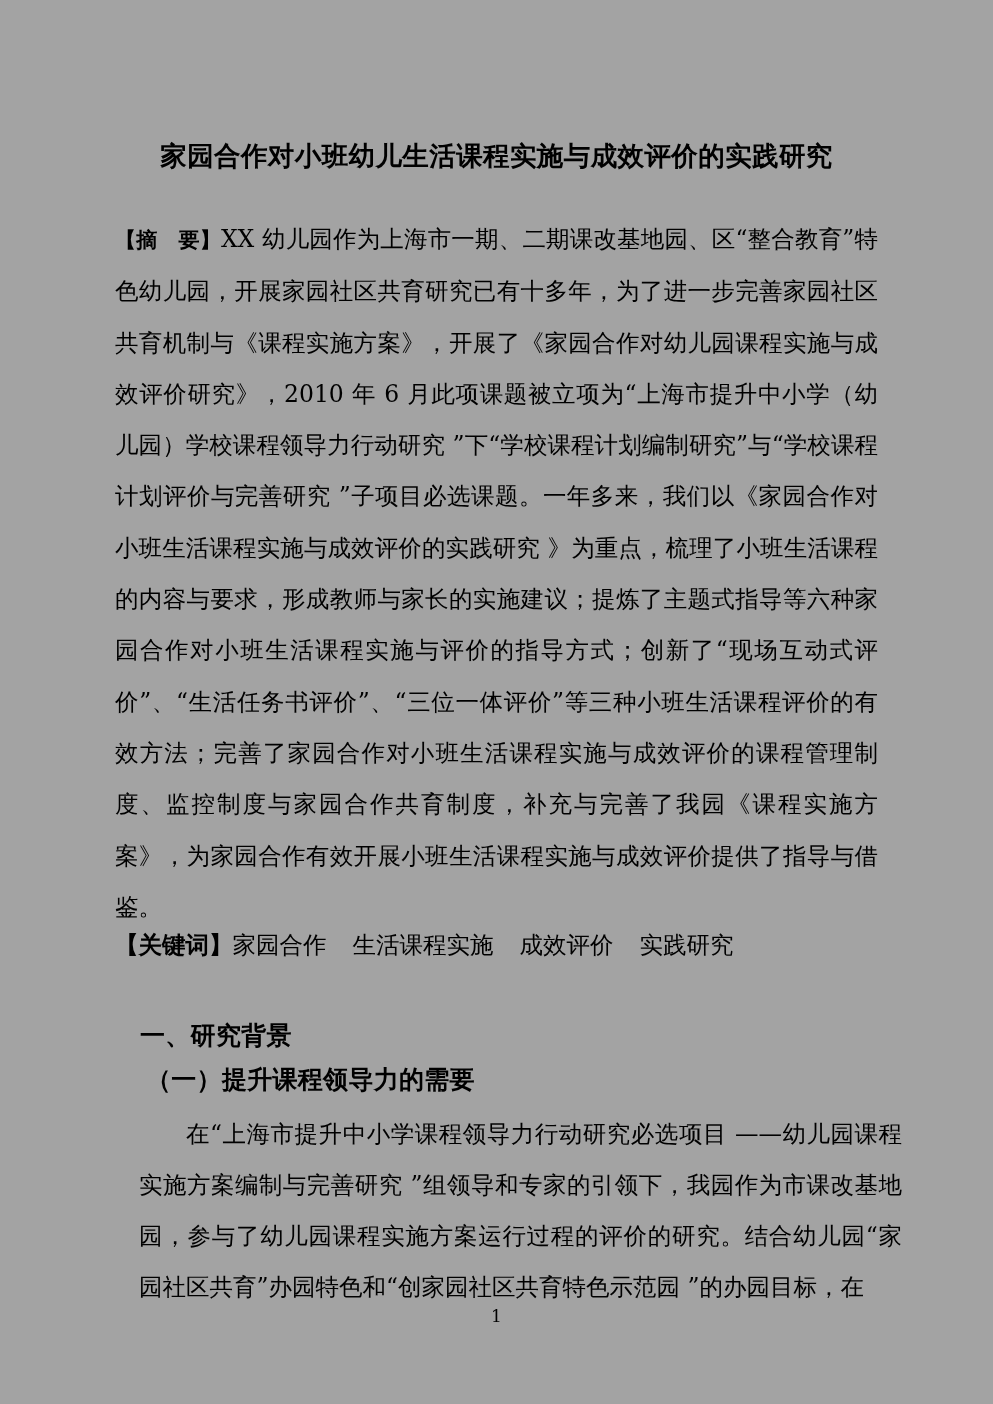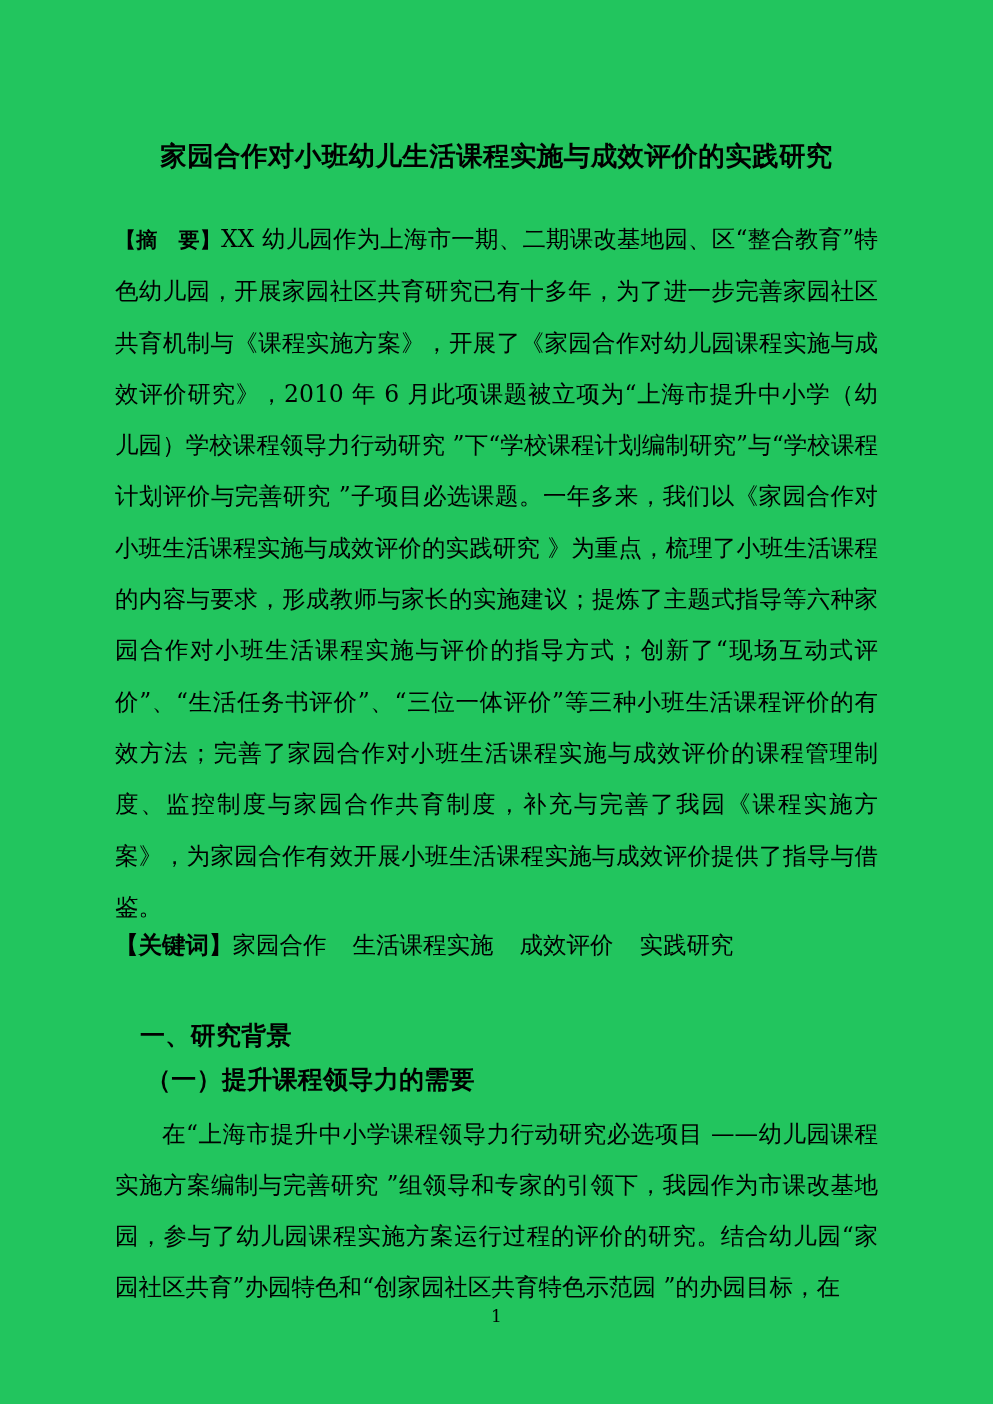--- a/index.html
+++ b/index.html
@@ -15,21 +15,21 @@
     color: #000000;
     overflow: hidden;
   }
 
   .page {
     position: absolute;
     left: 0;
     top: 0;
     width: 993px;
     height: 1404px;
-    background: #22c55e;
+    background: #a3a3a3;
   }
 
   
   .col {
     position: absolute;
     left: 115px;
     width: 763px;
   }
 
   
@@ -105,20 +105,21 @@
 
   
   .body-para {
     top: 1085px;
     font-size: 23.5px;
     line-height: 51.3px;
     text-align: justify;
     text-justify: inter-character;
     text-align-last: left;
     text-indent: 47px;
+    margin-left: 24px;
   }
 
   
   .page-number {
     position: absolute;
     left: 0;
     top: 1305px;
     width: 993px;
     text-align: center;
     font-family: "DejaVu Serif", "Liberation Serif", serif;

